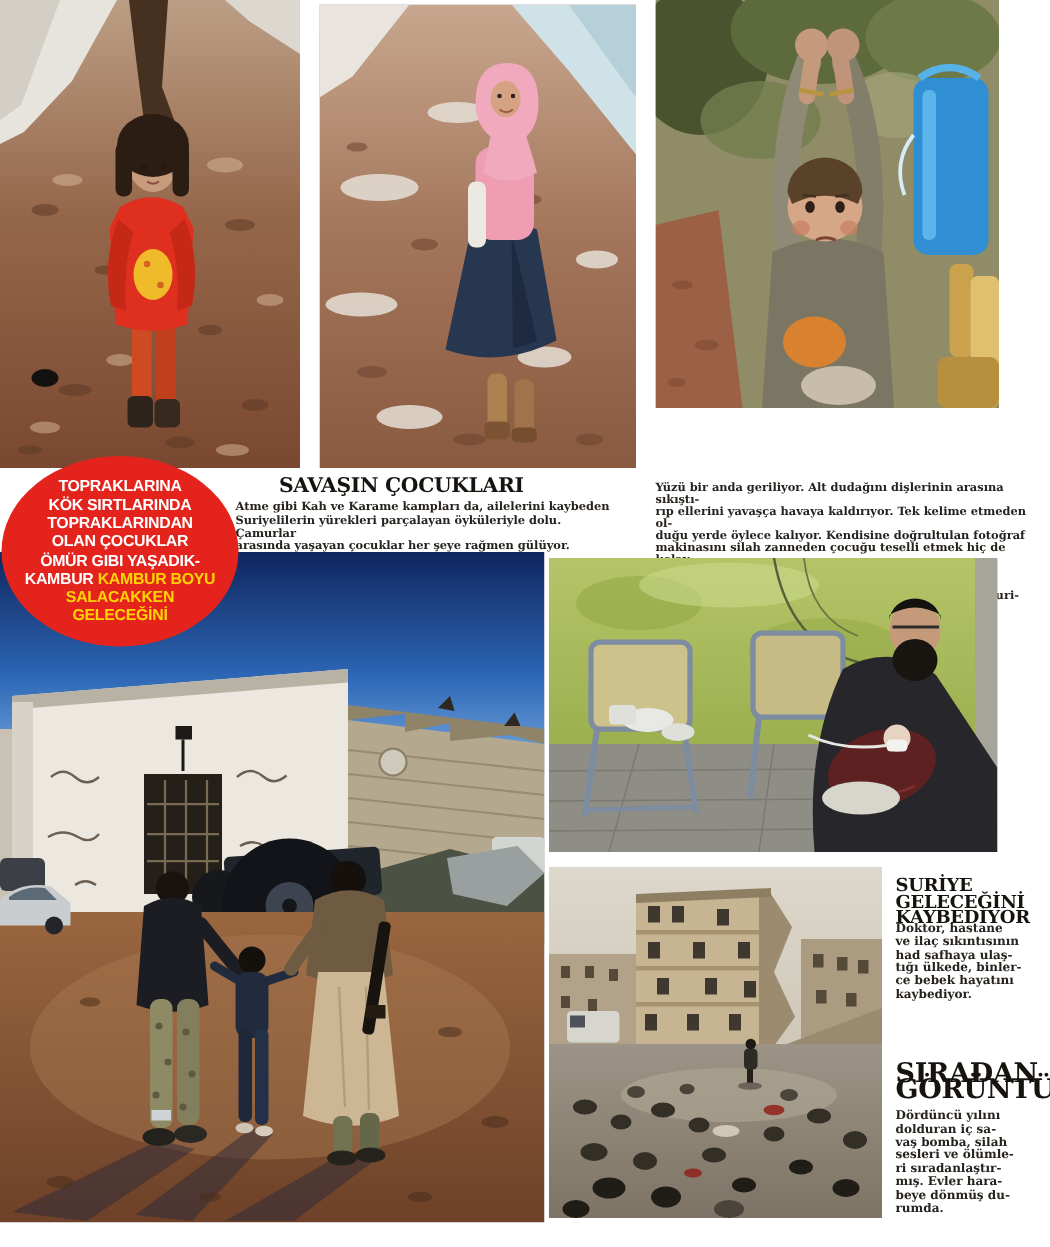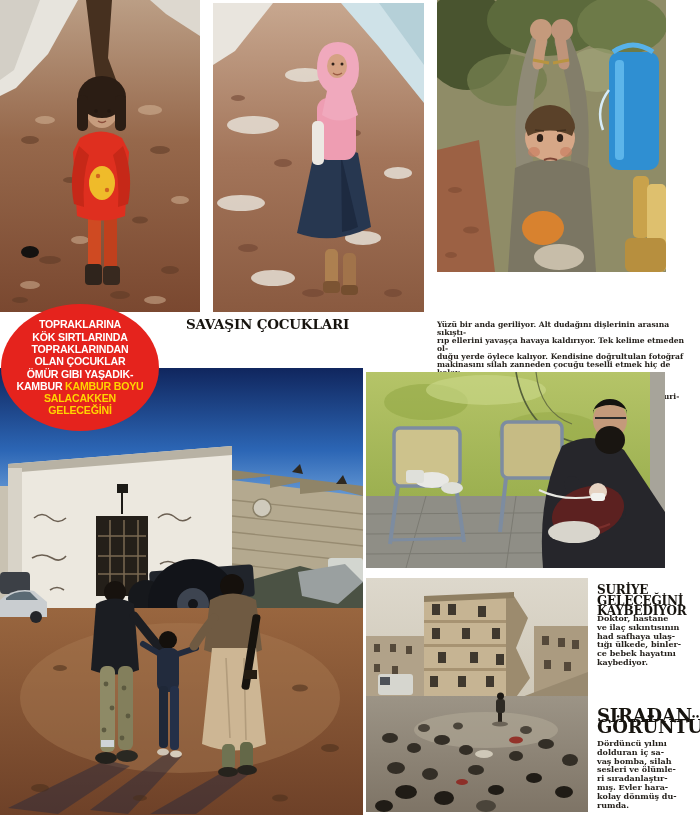--- a/index.html
+++ b/index.html
@@ -214,20 +214,23 @@
 
   <div id="hudea-body" class="bodytext">Yüzü bir anda geriliyor. Alt dudağını dişlerinin arasına sıkıştı-
 rıp ellerini yavaşça havaya kaldırıyor. Tek kelime etmeden ol-
 duğu yerde öylece kalıyor. Kendisine doğrultulan fotoğraf
 makinasını silah zanneden çocuğu teselli etmek hiç de kolay
 olmuyor. Adı Hudea... Henüz 4 yaşında. Hama'daki bombardı-
 manda babasını kaybetmiş. Annesi ve üç kardeşiyle Suri-
 ye'nin Türkiye sınırındaki Atme kampına sığınmış.</div>
 
   <div id="savasin-heading" class="headline">SAVAŞIN ÇOCUKLARI</div>
+  <div id="savasin-body" class="bodytext">Atme gibi Kah ve Karame kampları da, ailelerini kaybeden
+Suriyelilerin yürekleri parçalayan öyküleriyle dolu. Çamurlar
+arasında yaşayan çocuklar her şeye rağmen gülüyor.</div>
 
   <div class="photo" style="left:0;top:368px;width:363px;height:447px;">
     <svg width="363" height="447" viewBox="0 0 363 447" preserveAspectRatio="none">
       <defs>
         <linearGradient id="p4sky" x1="0" y1="0" x2="0" y2="1">
           <stop offset="0" stop-color="#10265e"></stop>
             <stop offset="0.55" stop-color="#2c66b5"></stop>
             <stop offset="1" stop-color="#7fb0e4"></stop>
         </linearGradient>
         <linearGradient id="p4road" x1="0" y1="0" x2="0" y2="1">
@@ -504,16 +507,16 @@
 kaybediyor.</div>
 
   <div id="siradan-heading" class="headline">SIRADAN
 GÖRÜNTÜ</div>
   <div id="siradan-body" class="bodytext">Dördüncü yılını
 dolduran iç sa-
 vaş bomba, silah
 sesleri ve ölümle-
 ri sıradanlaştır-
 mış. Evler hara-
-kolay dönmüş du-
+beye dönmüş du-
 rumda.</div>
 
 </div>
 
 </body></html>

